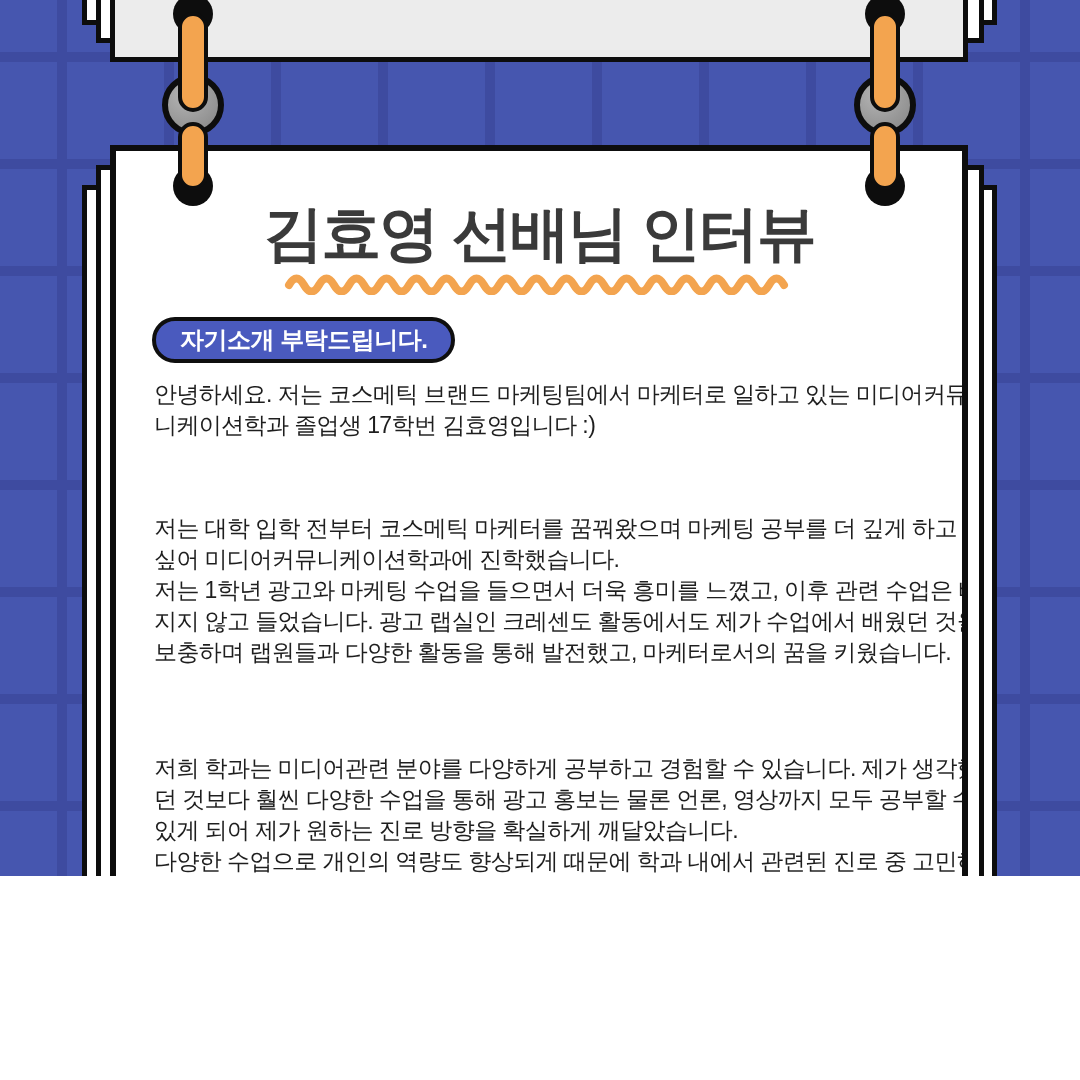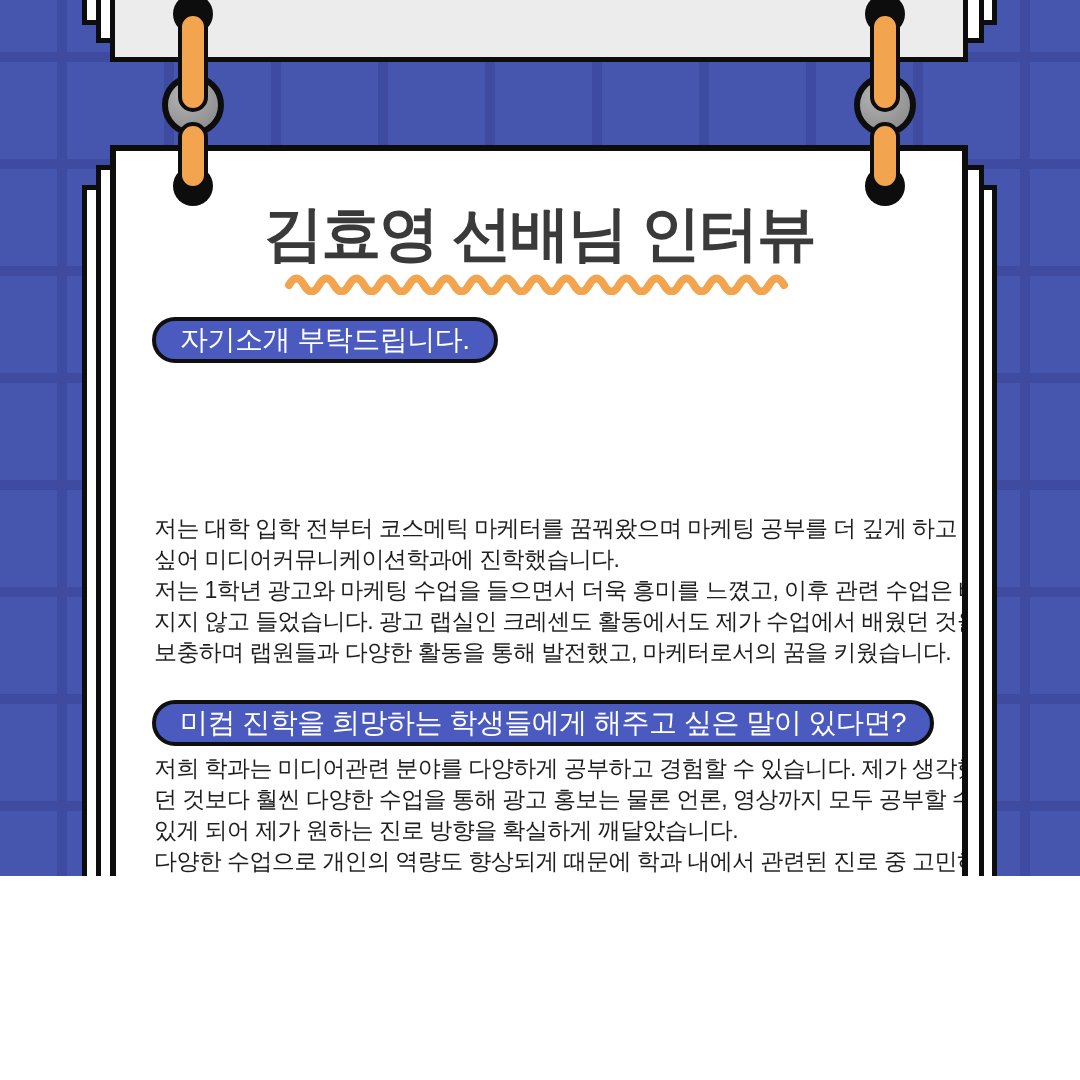--- a/index.html
+++ b/index.html
@@ -36,21 +36,21 @@
     text-align:center; font-size:60px; line-height:66px;
     font-weight:900; color:#3a3a3a; letter-spacing:-2px;
   }
   .wave { position:absolute; top:114px; left:50%; transform:translateX(-50%); }
 
   .q-bubble {
     position:absolute; left:36px; box-sizing:border-box;
     height:46px; padding:0 24px;
     display:flex; align-items:center; justify-content:center;
     background:#4a5abe; border:4px solid #0f0f0f; border-radius:25px;
-    color:#ffffff; font-size:28px; font-weight:400; letter-spacing:-0.5px;
+    color:#ffffff; font-size:24px; font-weight:700; letter-spacing:-0.5px;
     white-space:nowrap;
   }
   .q1 { top:166px; min-width:230px; }
   .q2 { top:313px; min-width:383px; }
   .q3 { top:549px; min-width:579px; }
 
   .answer {
     position:absolute; left:38px; right:10px;
     color:#1e1e1e; font-size:23px; line-height:31px;
     letter-spacing:-0.6px; white-space:pre;
@@ -102,30 +102,29 @@
 
     <div class="title">김효영 선배님 인터뷰</div>
 
     <svg class="wave" width="510" height="30" viewBox="0 0 510 30">
       <path d="M5,20 q7.5,-13 15,0 q7.5,13 15,0 q7.5,-13 15,0 q7.5,13 15,0 q7.5,-13 15,0 q7.5,13 15,0 q7.5,-13 15,0 q7.5,13 15,0 q7.5,-13 15,0 q7.5,13 15,0 q7.5,-13 15,0 q7.5,13 15,0 q7.5,-13 15,0 q7.5,13 15,0 q7.5,-13 15,0 q7.5,13 15,0 q7.5,-13 15,0 q7.5,13 15,0 q7.5,-13 15,0 q7.5,13 15,0 q7.5,-13 15,0 q7.5,13 15,0 q7.5,-13 15,0 q7.5,13 15,0 q7.5,-13 15,0 q7.5,13 15,0 q7.5,-13 15,0 q7.5,13 15,0 q7.5,-13 15,0 q7.5,13 15,0 q7.5,-13 15,0 q7.5,13 15,0 q7.5,-13 15,0" fill="none" stroke="#f3a44f" stroke-width="8" stroke-linecap="round" stroke-linejoin="round"></path>
     </svg>
 
     <div class="q-bubble q1">
       <span>자기소개 부탁드립니다.</span>
     </div>
+    <div class="answer a1">안녕하세요. 저는 코스메틱 브랜드 마케팅팀에서 마케터로 일하고 있는 미디어커뮤
+니케이션학과 졸업생 17학번 김효영입니다 :)</div>
 
     <div class="answer a2">저는 대학 입학 전부터 코스메틱 마케터를 꿈꿔왔으며 마케팅 공부를 더 깊게 하고
 싶어 미디어커뮤니케이션학과에 진학했습니다.
 저는 1학년 광고와 마케팅 수업을 들으면서 더욱 흥미를 느꼈고, 이후 관련 수업은 빠
 지지 않고 들었습니다. 광고 랩실인 크레센도 활동에서도 제가 수업에서 배웠던 것을
 보충하며 랩원들과 다양한 활동을 통해 발전했고, 마케터로서의 꿈을 키웠습니다.</div>
 
-    <div class="q-bubble q3">
-      <span>미컴 진학을 희망하는 학생들에게 해주고 싶은 말이 있다면?</span>
-    </div>
     <div class="answer a3">저희 학과는 미디어관련 분야를 다양하게 공부하고 경험할 수 있습니다. 제가 생각했
 던 것보다 훨씬 다양한 수업을 통해 광고 홍보는 물론 언론, 영상까지 모두 공부할 수
 있게 되어 제가 원하는 진로 방향을 확실하게 깨달았습니다.
 다양한 수업으로 개인의 역량도 향상되게 때문에 학과 내에서 관련된 진로 중 고민하
 고 있거나, 여러 가지를 배워보고 싶은 분들은 고민 없이 미디어커뮤니케이션학과를
 추천드립니다 :)</div>
 
   </div>
 
   <div class="ring-hole hole-left"></div>

